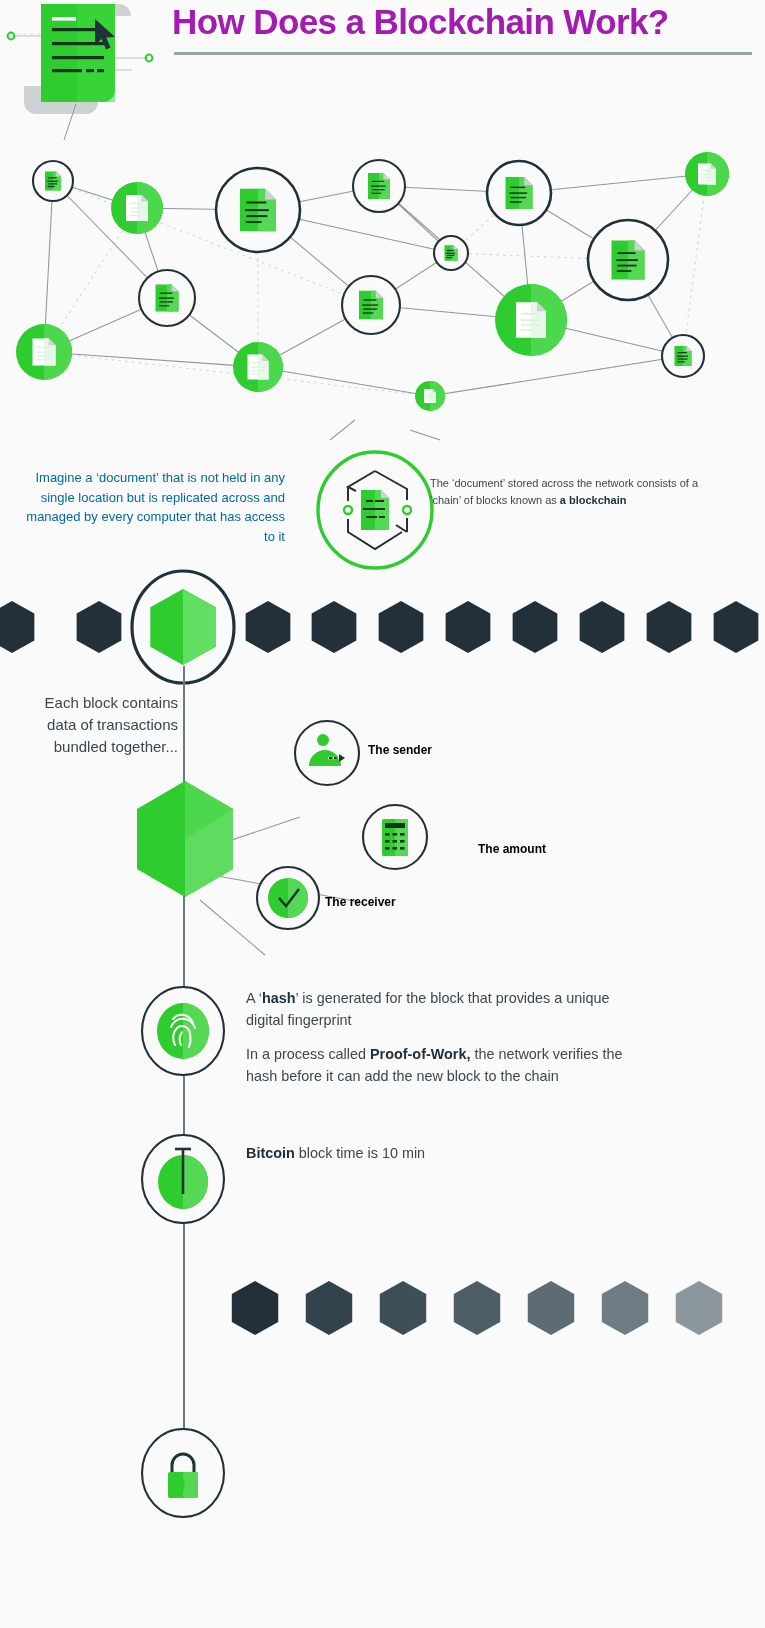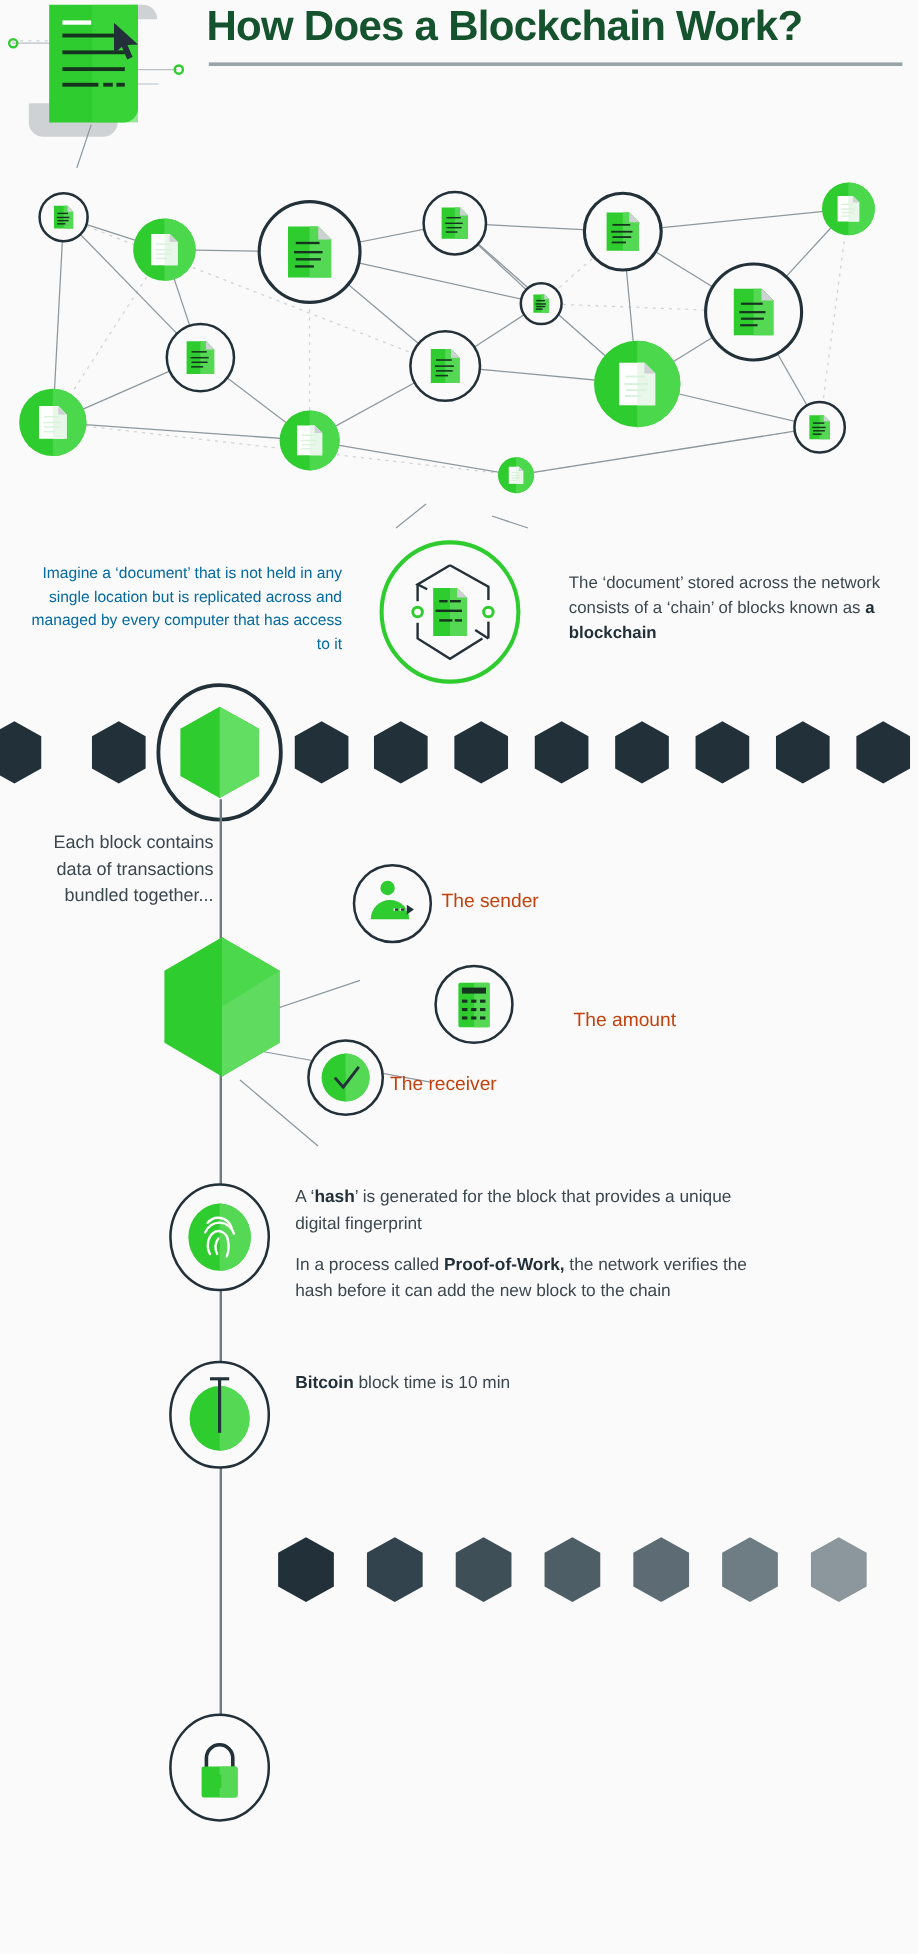--- a/index.html
+++ b/index.html
@@ -10,21 +10,21 @@
     background:#fafafa;
     overflow:hidden;
     color:#253239;
   }
   .stage { position:absolute; inset:0; }
 
   
   .hdr-title {
     position:absolute; left:172px; top:2px; width:580px;
     font-size:35px; font-weight:700; letter-spacing:-0.6px;
-    color:#14532d; line-height:1.12;
+    color:#a21caf; line-height:1.12;
   }
   .hdr-rule {
     position:absolute; left:174px; top:52px; width:578px; height:3px;
     background:#9aa3a8;
   }
   .hdr-sub {
     position:absolute; left:174px; top:62px; width:500px;
     font-size:15.4px; line-height:1.52; color:#2b383f; font-weight:400;
   }
 
@@ -34,41 +34,41 @@
   
   .net { position:absolute; left:0; top:140px; width:765px; height:300px; }
 
   
   .mid { position:absolute; left:0; top:440px; width:765px; height:130px; }
   .mid-left {
     position:absolute; left:20px; top:28px; width:265px;
     text-align:right; font-size:13px; line-height:1.5; color:#0369a1;
   }
   .mid-right {
-    position:absolute; left:474px; top:35px; width:290px;
-    font-size:14px; line-height:1.5; color:#3b474e;
+    position:absolute; left:430px; top:35px; width:290px;
+    font-size:11px; line-height:1.5; color:#3b474e;
   }
   .mid-right b { font-weight:700; color:#22303a; }
 
   
   .hexrow { position:absolute; left:0; top:570px; width:765px; height:115px; }
 
   
   .trunk {
     position:absolute; left:183px; top:666px; width:1.6px; height:793px;
     background:#6c7a82;
   }
 
   
   .bc { position:absolute; left:0; top:690px; width:765px; height:250px; }
   .bc-note {
     position:absolute; left:14px; top:2px; width:164px;
     text-align:right; font-size:15px; line-height:1.46; color:#3b474e;
   }
-  .lbl { position:absolute; font-size:16px; color:#c2410c; }
+  .lbl { position:absolute; font-size:12px; color:#000000;font-weight:bold; }
 
   
   .step { position:absolute; font-size:14.4px; line-height:1.5; color:#3b474e; }
   .step b { font-weight:700; color:#22303a; }
   .step p + p { margin-top:13px; }
 
   .gradhex { position:absolute; left:0; top:1258px; width:765px; height:95px; }
 
   svg { display:block; overflow:visible; }
   .np { fill:none; stroke:#8d989e; stroke-width:1.05; }

